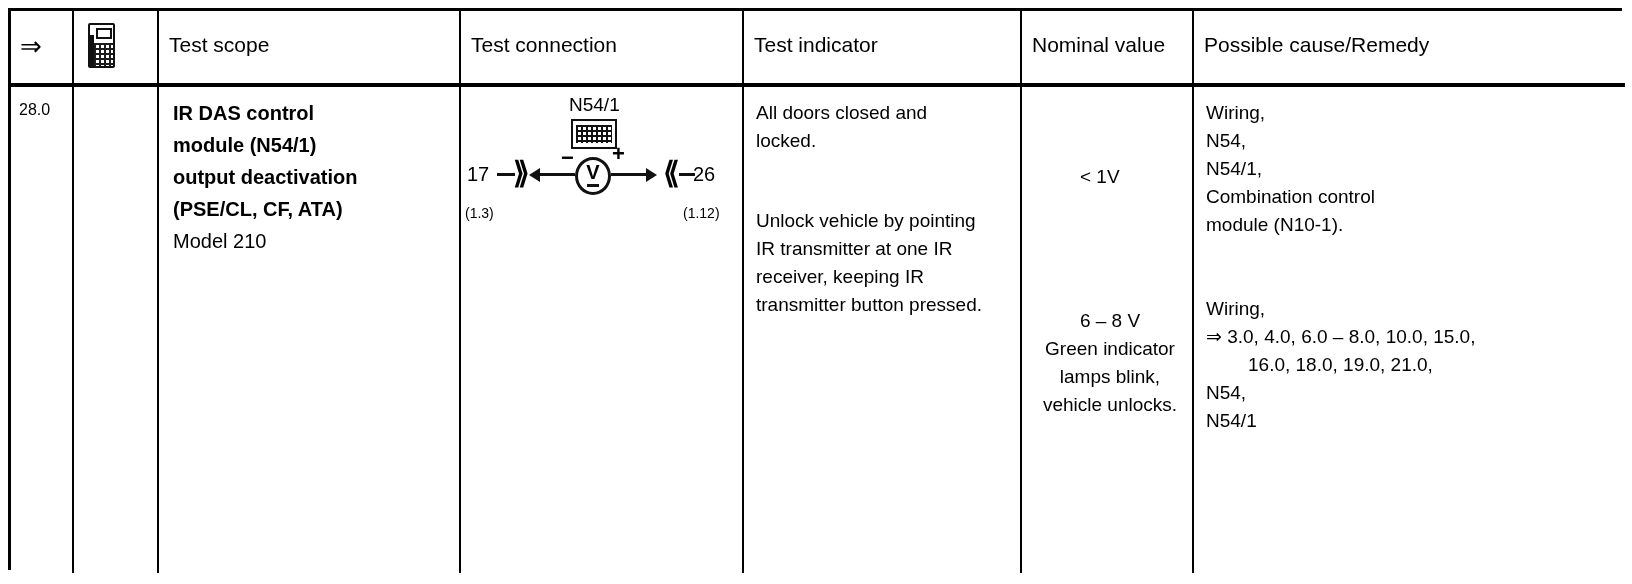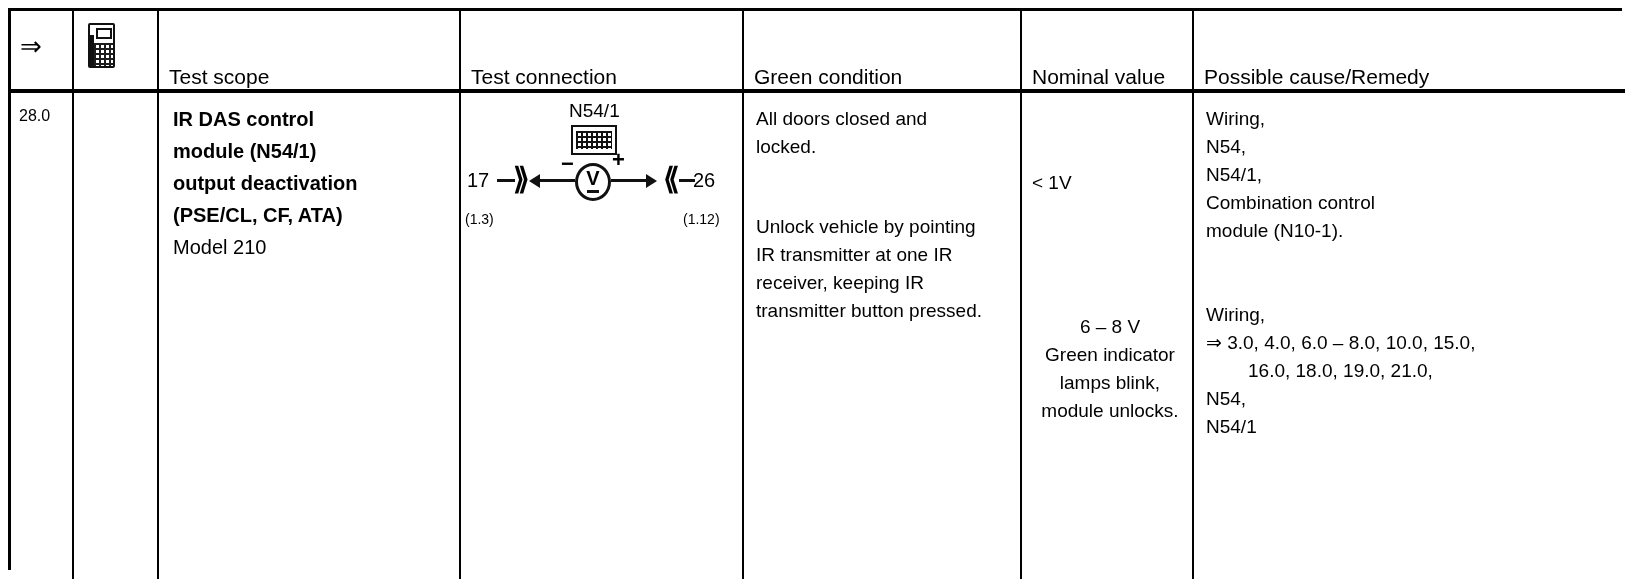--- a/index.html
+++ b/index.html
@@ -66,21 +66,20 @@
   .header-row th {
     height: 72px;
     text-align: left;
     font-weight: normal;
   }
   .hdr-label {
     font-size: 21px;
     line-height: 24px;
     padding: 22px 0 0 10px;
     white-space: nowrap;
-    margin-top: 32px;
   }
   .hdr-arrow {
     font-size: 26px;
     line-height: 26px;
     padding: 22px 0 0 9px;
   }
   .hdr-icon-cell {
     padding: 12px 0 0 14px;
   }
 
@@ -140,21 +139,21 @@
     line-height: 28px;
   }
   .cond { padding: 12px 6px 0 12px; }
   .nom  { padding: 12px 4px 0 10px; }
   .rem  { padding: 12px 6px 0 12px; }
 
   .blk2-cond { margin-top: 52px; }
   .blk2-nom  { margin-top: 116px; text-align: center; }
   .blk2-rem  { margin-top: 56px; }
 
-  .nom-first { margin-top: 64px; }
+  .nom-first { margin-top: 64px; margin-left: 48px; }
 
   .bold { font-weight: normal; }
   .xref-indent { padding-left: 42px; display: block; }
   .arrow-lead { display: inline-block; }
 
   
   .conn-cell { position: relative; }
   .diagram {
     position: relative;
     width: 283px;
@@ -334,21 +333,21 @@
             </div>
           </div>
         </th>
         <th>
           <div class="hdr-label">Test scope</div>
         </th>
         <th>
           <div class="hdr-label">Test connection</div>
         </th>
         <th>
-          <div class="hdr-label">Green condition</div>
+          <div class="hdr-label">Test indicator</div>
         </th>
         <th>
           <div class="hdr-label">Nominal value</div>
         </th>
         <th>
           <div class="hdr-label">Possible cause/Remedy</div>
         </th>
       </tr>
 
       <tr class="body-row">
@@ -424,21 +423,21 @@
           <div class="nom">
 
             <div class="nom-first">
               <div class="bold">&lt; 1V</div>
             </div>
 
             <div class="blk2-nom">
               <div>6 – 8 V</div>
               <div>Green indicator</div>
               <div>lamps blink,</div>
-              <div>module unlocks.</div>
+              <div>vehicle unlocks.</div>
             </div>
           </div>
         </td>
 
         <td>
           <div class="rem">
 
             <div>
               <div>Wiring,</div>
               <div>N54,</div>

